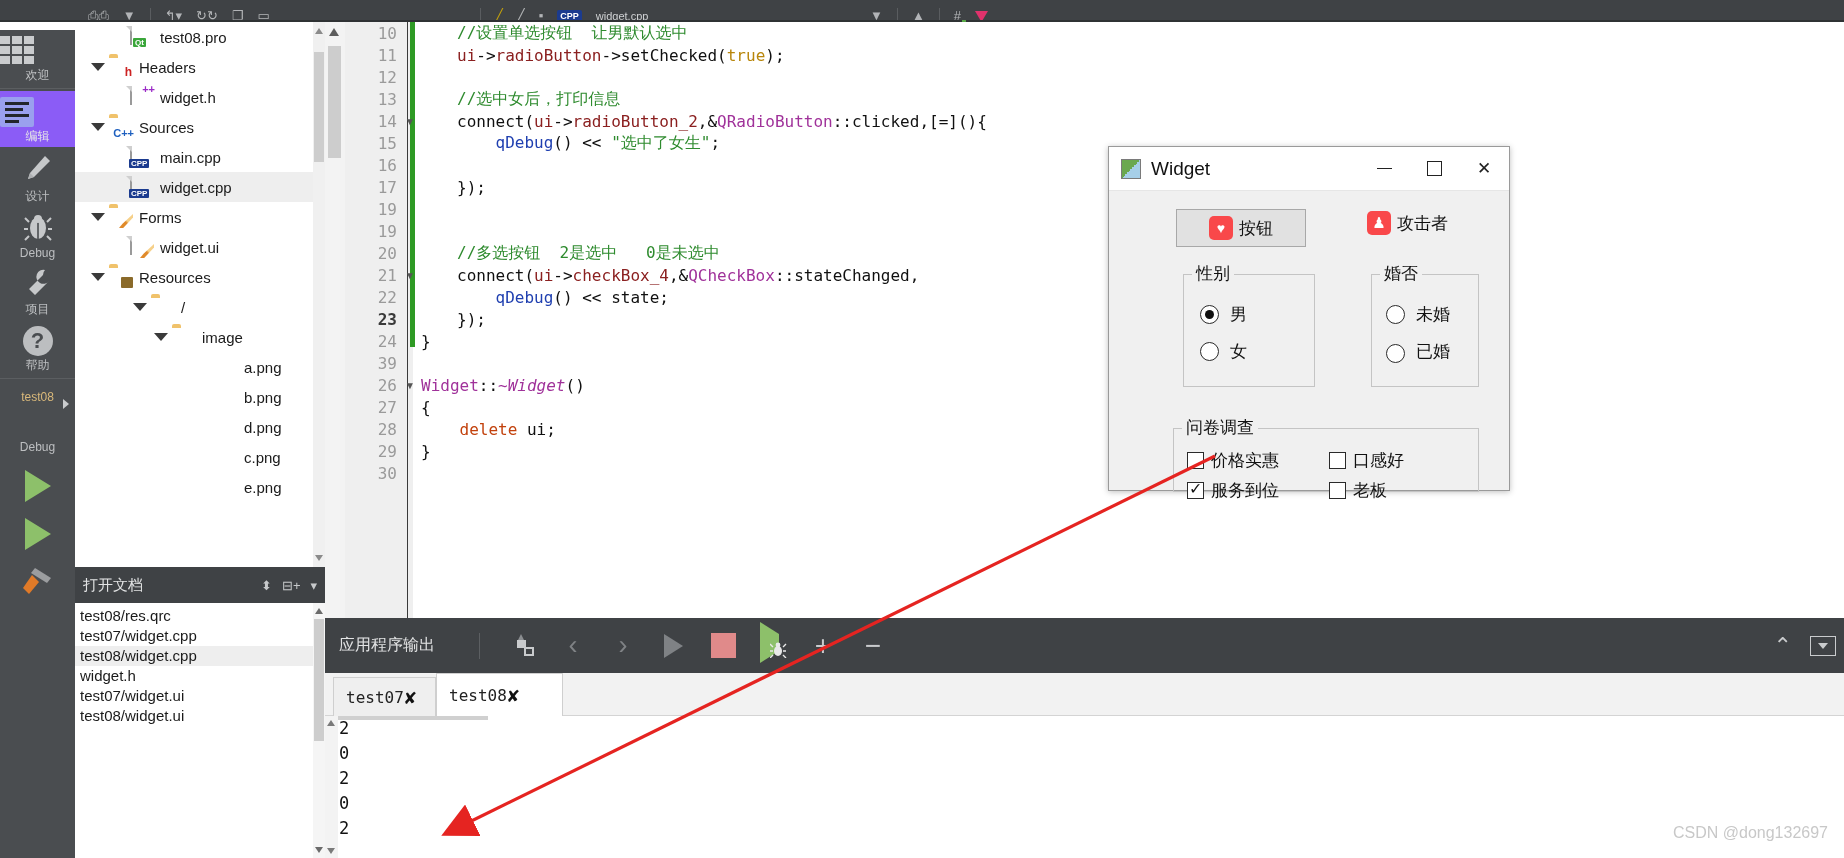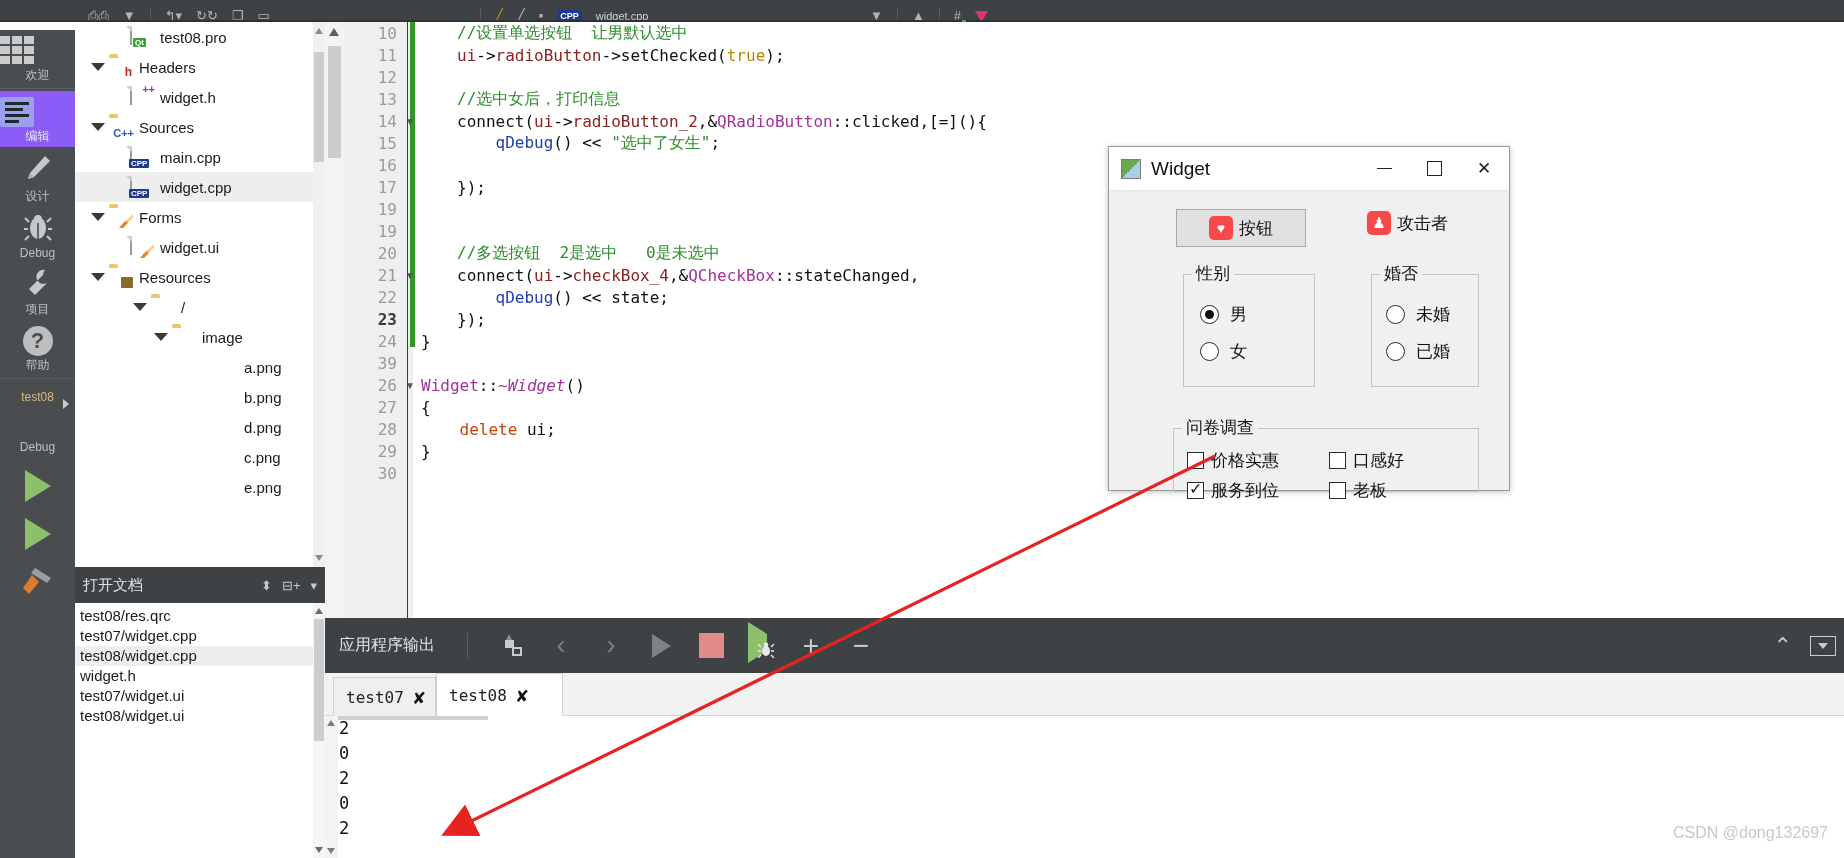--- a/index.html
+++ b/index.html
@@ -140,36 +140,36 @@
   .rdot.on:after{ content:""; position:absolute; left:4px; top:4px; width:9px;height:9px;background:#111;border-radius:50%;}
   .rlbl{ font-size:17px; color:#111;}
 
   .cbrow{ position:absolute; display:flex; align-items:center; gap:7px;}
   .cbox{ width:17px;height:17px;border:1.4px solid #2a2a2a;background:#fff; position:relative;}
   .cbox.on:after{ content:"✓"; position:absolute; left:1px; top:-4px; font-size:16px; color:#111;}
   .cblbl{ font-size:17px; color:#111; margin-right:10px;}
 
   
   .outbar{ position:absolute; left:325px; top:618px; width:1519px; height:55px; background:#3f4245; display:flex; align-items:center; padding-left:14px; gap:0;}
-  .outtitle{ color:#e2e3e4; font-size:16px; margin-right:32px;}
+  .outtitle{ color:#e2e3e4; font-size:16px; margin-right:44px;}
   .vsep{ width:1px; height:26px; background:#5c5f62; margin-right:18px;}
   .obtn{ width:50px; height:55px; display:flex; align-items:center; justify-content:center; }
   .chev{ color:#7f8285; font-size:27px; font-weight:300;}
   .playt{ width:0;height:0;border-left:19px solid #7f8285;border-top:12px solid transparent;border-bottom:12px solid transparent;}
   .stopsq{ width:25px;height:25px;background:#e08a8a;}
   .playg{ position:relative; width:26px;height:24px;}
   .playg .tri{ width:0;height:0;border-left:19px solid #8dc06a;border-top:12px solid transparent;border-bottom:12px solid transparent;}
   .plus,.minus{ color:#c9cbcd; font-size:28px; font-weight:300;}
   .outright{ margin-left:auto; display:flex; align-items:center; gap:18px; padding-right:8px;}
   .upchev{ color:#c9cbcd; font-size:22px;}
   .ddbox{ width:26px;height:20px;border:1.5px solid #c9cbcd; display:flex; align-items:center; justify-content:center;}
   .ddbox i{ width:0;height:0;border-left:5px solid transparent;border-right:5px solid transparent;border-top:6px solid #c9cbcd;}
 
   .tabsrow{ position:absolute; left:325px; top:673px; width:1519px; height:43px; background:#f2f2f2; border-bottom:1px solid #d4d4d4;}
-  .otab{ position:absolute; top:4px; height:39px; background:#efefef; border:1px solid #cfcfcf; border-bottom:none; display:flex; align-items:center; padding:0 12px; gap:10px; font-family:"DejaVu Sans Mono", monospace; font-size:16px; color:#222;}
+  .otab{ position:absolute; top:4px; height:39px; background:#efefef; border:1px solid #cfcfcf; border-bottom:none; display:flex; align-items:center; padding:0 12px; gap:1px; font-family:"DejaVu Sans Mono", monospace; font-size:16px; color:#222;}
   .otab.act{ background:#ffffff; top:0; height:43px;}
   .xmark{ font-size:19px; font-weight:bold; color:#111;}
 
   .outtext{ position:absolute; left:325px; top:716px; width:1519px; height:142px; background:#fff; padding-left:14px; font-family:"DejaVu Sans Mono", monospace; font-size:17px; color:#111; line-height:25px;}
   .outscroll{ position:absolute; left:325px; top:716px; width:13px; height:142px; background:#f3f3f3;}
   .outscroll .ar{ position:absolute; left:2px; width:0;height:0;border-left:4px solid transparent;border-right:4px solid transparent;}
   .outscroll .up{ top:4px; border-bottom:6px solid #7a7a7a;}
   .outscroll .dn{ bottom:4px; border-top:6px solid #7a7a7a;}
   .outtopline{ position:absolute; left:338px; top:716px; width:150px; height:4px; background:#d0d0d0;}
 
@@ -600,21 +600,21 @@
           <span class="rlbl">女</span>
         </div>
       </div>
 
       <div class="gbox gbox2">
         <span class="gt">婚否</span>
         <div class="radio" style="left:14px; top:28px;">
           <span class="rdot"></span>
           <span class="rlbl">未婚</span>
         </div>
-        <div class="radio" style="left:14px; top:65px;">
+        <div class="radio" style="left:14px; top:65px;align-items:flex-end;">
           <span class="rdot"></span>
           <span class="rlbl">已婚</span>
         </div>
       </div>
 
       <div class="gbox gbox3">
         <span class="gt">问卷调查</span>
         <div class="cbrow" style="left:13px; top:20px;">
           <span class="cbox"></span>
           <span class="cblbl">价格实惠</span>

